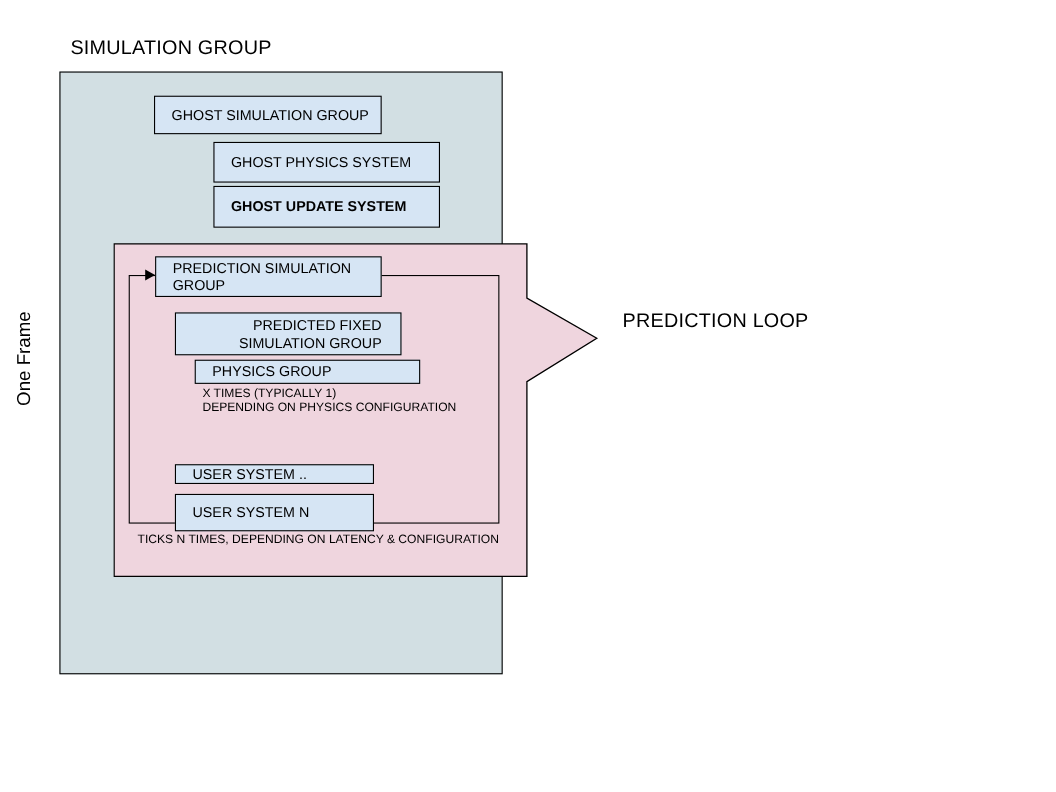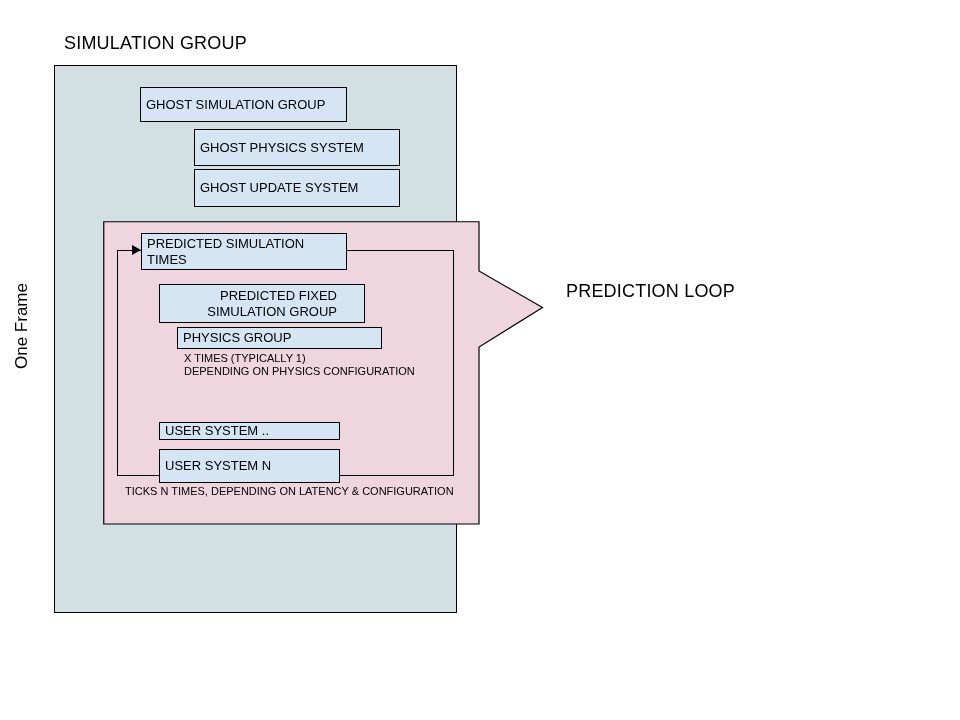--- a/index.html
+++ b/index.html
@@ -49,29 +49,29 @@
     border-left: 9px solid var(--border);
     border-top: 5px solid transparent;
     border-bottom: 5px solid transparent;
     z-index: 3;
   }
   .box {
     position: absolute;
     background: var(--box-fill);
     border: 1px solid var(--border);
     display: flex; align-items: center;
-    padding-left: 5px;
+    padding-left: 15px;
     font-size: 13px; line-height: 16px;
     z-index: 4;
   }
   .box .lbl { display: block; }
   .box.wrap2 .lbl { width: 172px; }
   #box-ghost-sim        { left: 140px; top:  87px; width: 207px; height: 35px; }
   #box-ghost-receive    { left: 194px; top: 129px; width: 206px; height: 37px; }
-  #box-ghost-update     { left: 194px; top: 169px; width: 206px; height: 38px; }
+  #box-ghost-update     { left: 194px; top: 169px; width: 206px; height: 38px; font-weight: bold; }
   #box-predicted-sim    { left: 141px; top: 233px; width: 206px; height: 37px; }
   #box-predicted-fixed  { left: 159px; top: 284px; width: 206px; height: 39px; text-align: right; }
   #box-physics          { left: 177px; top: 327px; width: 205px; height: 22px; font-size: 13px; }
   #box-user-1           { left: 159px; top: 398px; width: 181px; height: 18px; }
   #box-user-dots        { left: 159px; top: 422px; width: 181px; height: 18px; }
   #box-user-n           { left: 159px; top: 449px; width: 181px; height: 34px; }
 
   .note {
     position: absolute;
     font-size: 11px; line-height: 12.5px;
@@ -108,21 +108,21 @@
     <span class="lbl">GHOST SIMULATION GROUP</span>
   </div>
   <div class="box" id="box-ghost-receive">
     <span class="lbl">GHOST PHYSICS SYSTEM</span>
   </div>
   <div class="box" id="box-ghost-update">
     <span class="lbl">GHOST UPDATE SYSTEM</span>
   </div>
 
   <div class="box wrap2" id="box-predicted-sim">
-    <span class="lbl">PREDICTED SIMULATION TIMES</span>
+    <span class="lbl">PREDICTION SIMULATION GROUP</span>
   </div>
   <div class="box wrap2" id="box-predicted-fixed">
     <span class="lbl">PREDICTED FIXED SIMULATION GROUP</span>
   </div>
   <div class="box" id="box-physics">
     <span class="lbl">PHYSICS GROUP</span>
   </div>
 
   <div class="note" id="physics-note">
     <div>X TIMES (TYPICALLY 1)</div>

